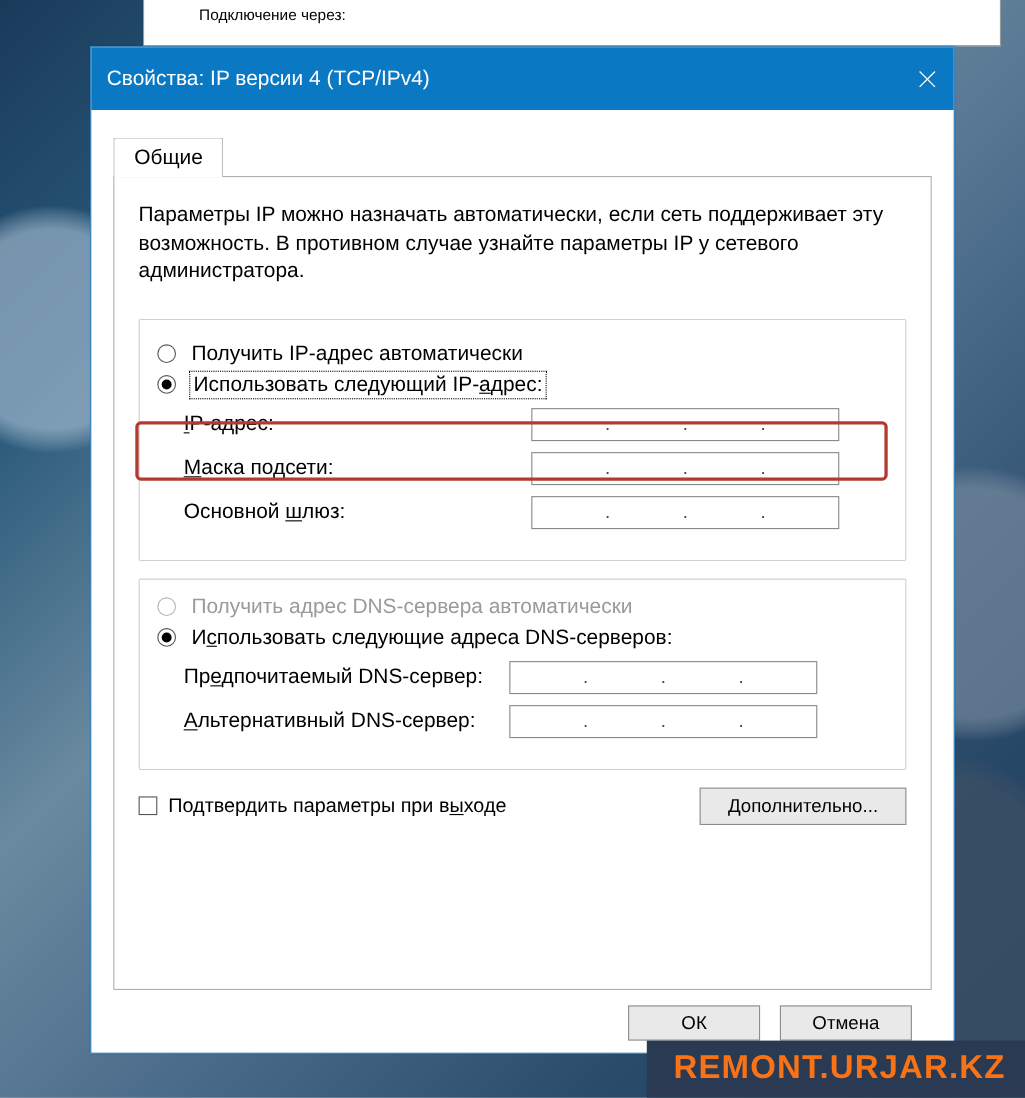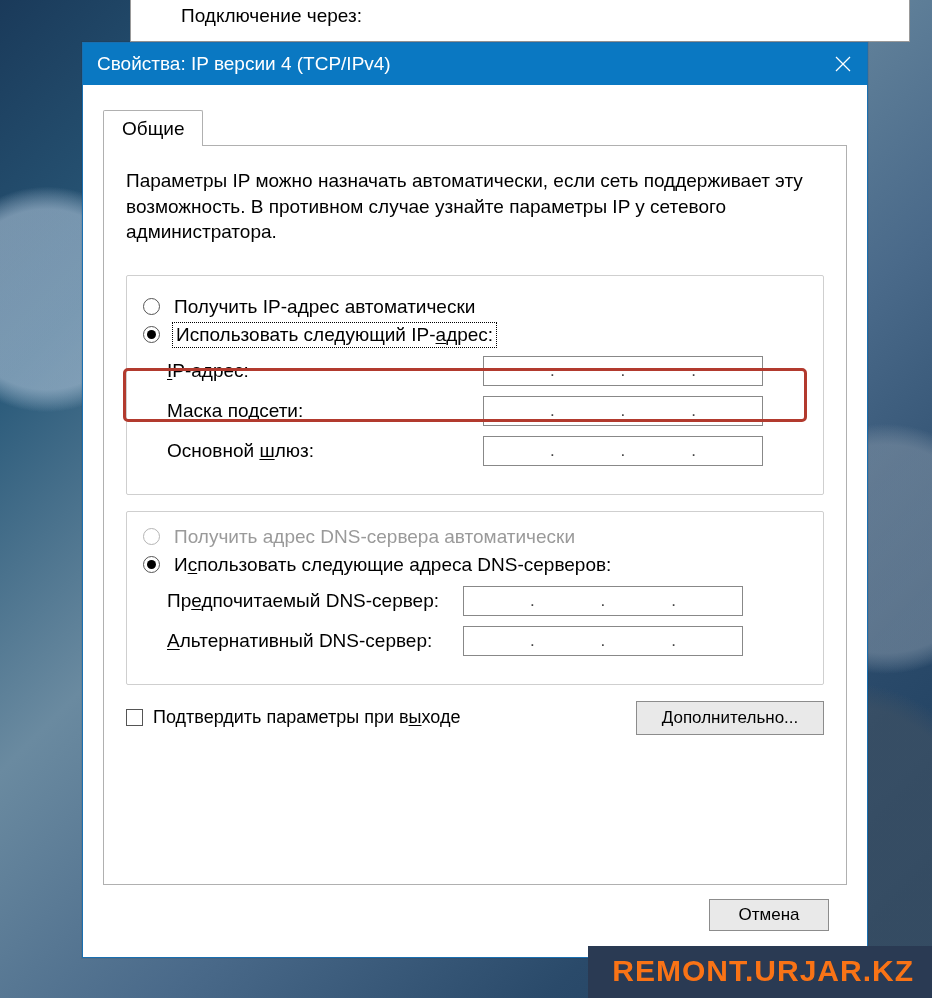--- a/index.html
+++ b/index.html
@@ -21,30 +21,30 @@
       radial-gradient(circle at 95% 55%, rgba(120,140,160,.4) 0 10%, transparent 12%),
       radial-gradient(circle at 90% 85%, rgba(60,80,100,.5) 0 12%, transparent 14%);
     z-index:0;
   }
   .parent-window{
     position:absolute; left:130px; top:-8px; width:780px; height:50px;
     background:#fff; border:1px solid #999;
     z-index:1;
   }
   .parent-label{
-    position:absolute; left:50px; top:12px; font-size:19px;text-align:right;
+    position:absolute; left:50px; top:12px; font-size:14px;text-align:right;
   }
   .dialog{
     position:absolute; left:82px; top:42px; width:786px; height:916px;
     background:#fff; border:1px solid #1a6fb0;
     z-index:2;
     box-shadow: 0 0 0 1px rgba(0,0,0,.05);
   }
   .titlebar{
-    height:42px; background:#0a78c2; color:#fff;
+    height:57px; background:#0a78c2; color:#fff;
     display:flex; align-items:center; padding:0 14px;
     font-size:19px;
   }
   .titlebar .title{flex:1;}
   .close-btn{
     width:48px;height:42px;display:flex;align-items:center;justify-content:center;
     margin-right:-14px;
     font-size:20px;
   }
   .close-btn svg{width:16px;height:16px;stroke:#fff;stroke-width:1.2;}
@@ -237,18 +237,19 @@
       </div>
 
       <div class="confirm-row">
         <span class="checkbox"></span>
         <span><span>Подтвердить параметры при в</span><span class="ul">ы</span><span>ходе</span></span>
         <div class="btn advanced"><span class="ul">Д</span><span>ополнительно...</span></div>
       </div>
     </div>
 
     <div class="footer-btns">
+      <div class="btn">ОК</div>
       <div class="btn">Отмена</div>
     </div>
   </div>
 </div>
 
 <div class="watermark">REMONT.URJAR.KZ</div>
 
 </body></html>

